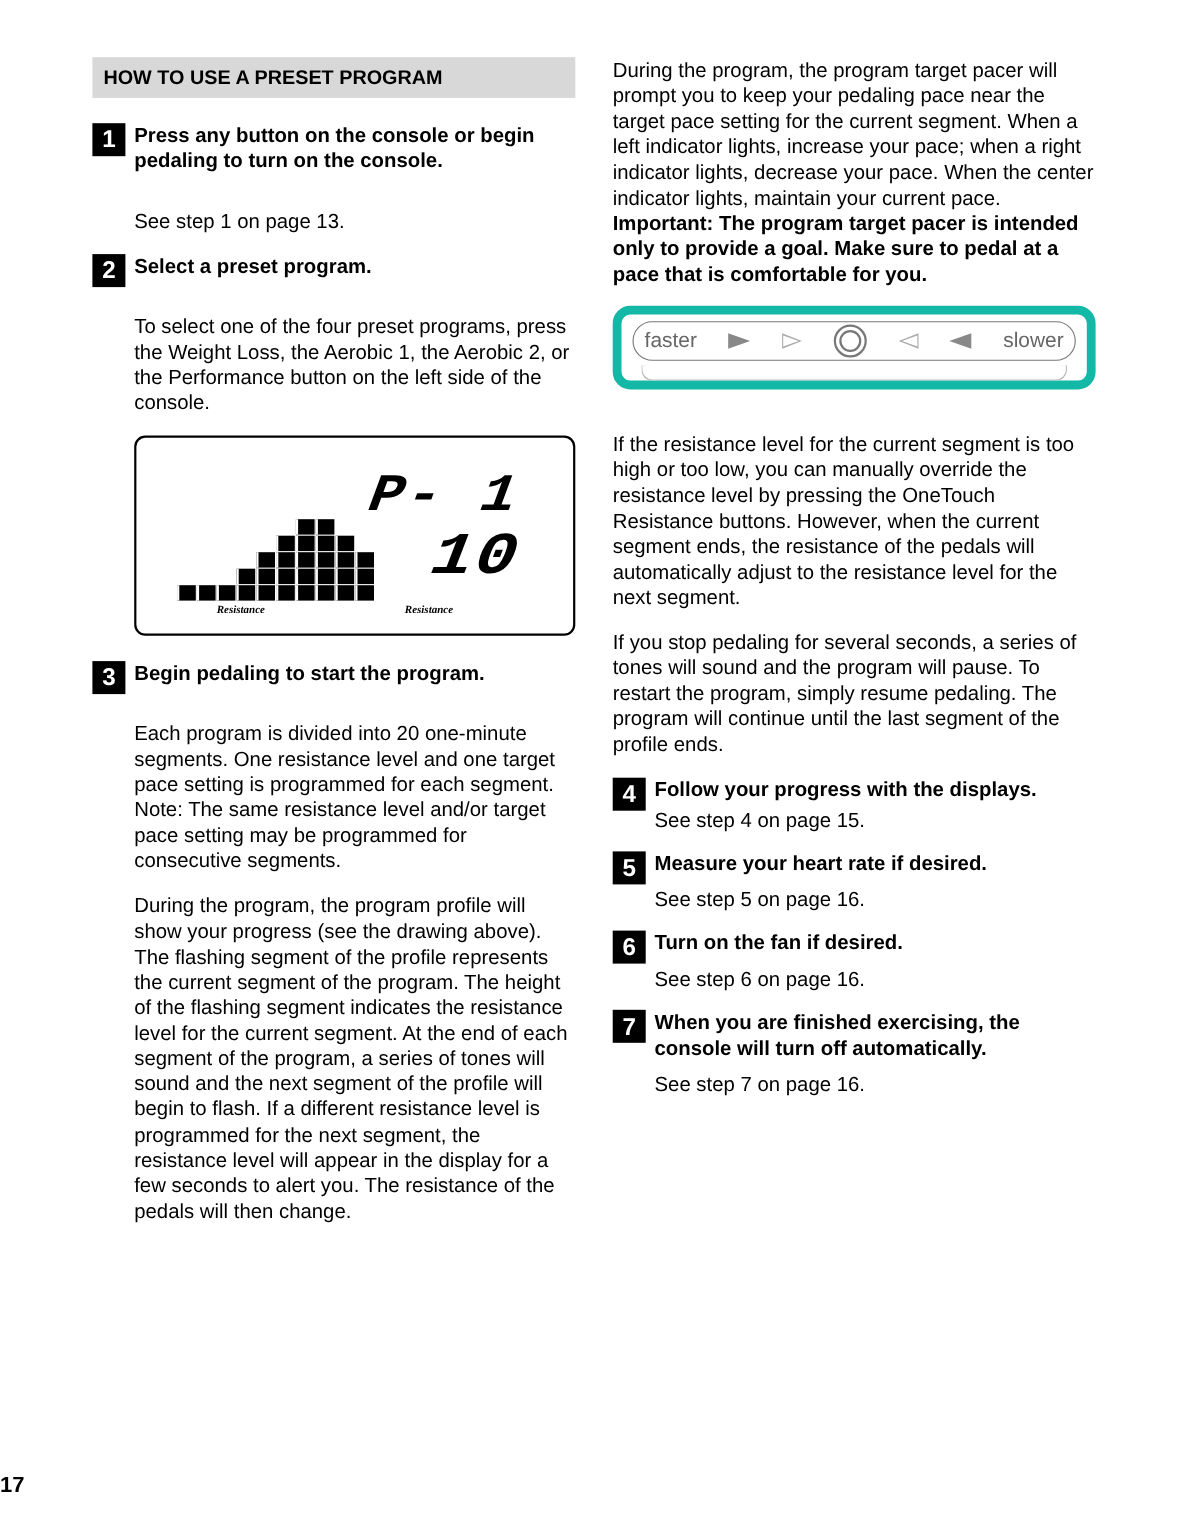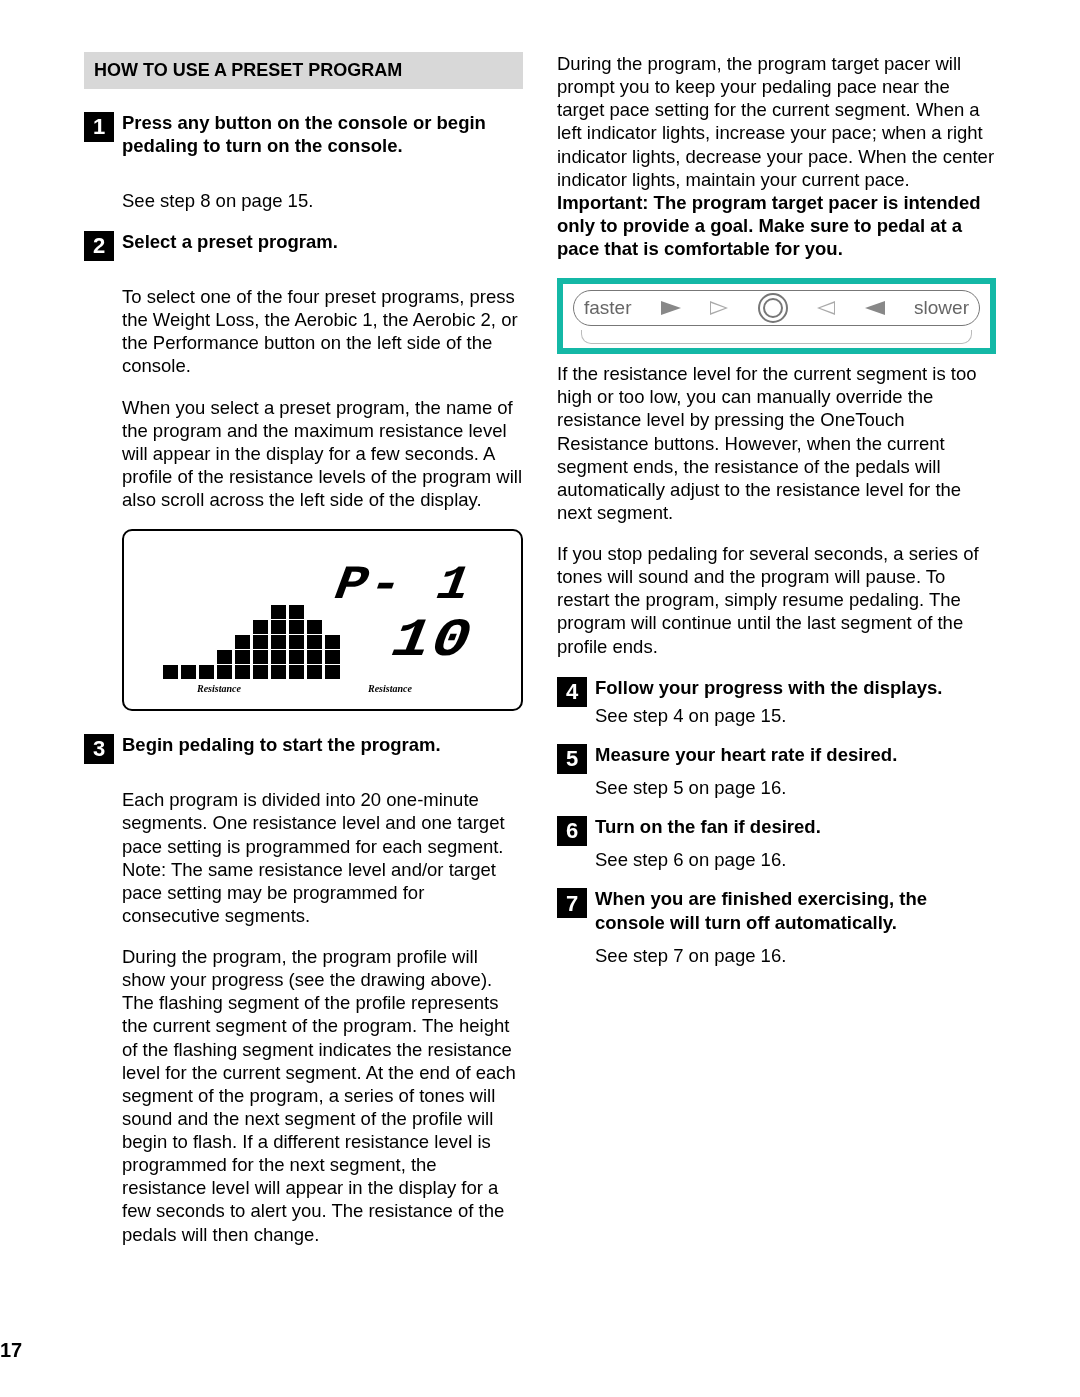--- a/index.html
+++ b/index.html
@@ -104,24 +104,24 @@
     font-family: 'Courier New', monospace;
     font-weight: bold;
     color: #000;
     letter-spacing: 2px;
     font-style: italic;
   }
   .p1 { top: 16px; right: 48px; font-size: 48px; transform: scaleX(1.1) skewX(-8deg); }
   .ten { top: 68px; right: 46px; font-size: 54px; transform: scaleX(1.15) skewX(-8deg); }
   
   .pacer-fig {
-    border: 6px solid #14b8a6;
-    border-radius: 0;
+    border: 8px solid #14b8a6;
+    border-radius: 16px;
     height: 76px;
-    margin: 6px 0 8px 0;
+    margin: 6px 0 38px 0;
     padding: 6px 10px 4px 10px;
   }
   .pacer-row {
     border: 1.5px solid #777;
     border-radius: 18px;
     height: 36px;
     display: flex;
     align-items: center;
     justify-content: space-between;
     padding: 0 10px;
@@ -202,30 +202,29 @@
   <div class="col">
 
     <div class="section-title">HOW TO USE A PRESET PROGRAM</div>
 
     <div class="step">
       <div class="step-num">1</div>
       <div class="step-body">
         <div class="step-heading">Press any button on the console or begin pedaling to turn on the console.</div>
       </div>
     </div>
-    <div class="para indent">See step 8 on page 15.</div>
+    <div class="para indent">See step 1 on page 13.</div>
 
     <div class="step">
       <div class="step-num">2</div>
       <div class="step-body">
         <div class="step-heading">Select a preset program.</div>
       </div>
     </div>
     <div class="para indent">To select one of the four preset programs, press the Weight Loss, the Aerobic 1, the Aerobic 2, or the Performance button on the left side of the console.</div>
-    <div class="para indent">When you select a preset program, the name of the program and the maximum resistance level will appear in the display for a few seconds. A profile of the resistance levels of the program will also scroll across the left side of the display.</div>
 
     <div class="indent">
       <div class="display-fig">
         <div class="display-inner">
           <div class="bars">
             <div class="bar">
                 <div class="seg"></div>
               </div>
             <div class="bar">
                 <div class="seg"></div>

